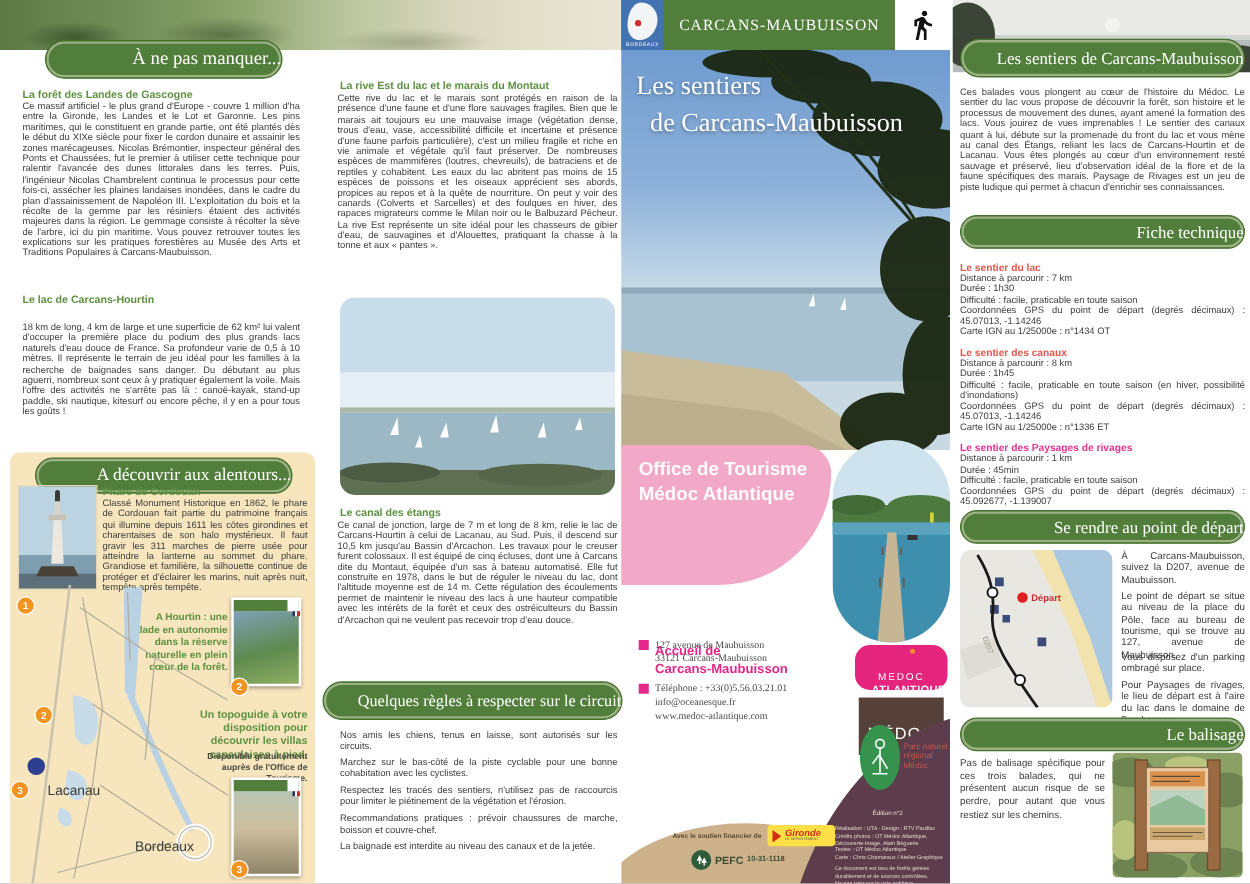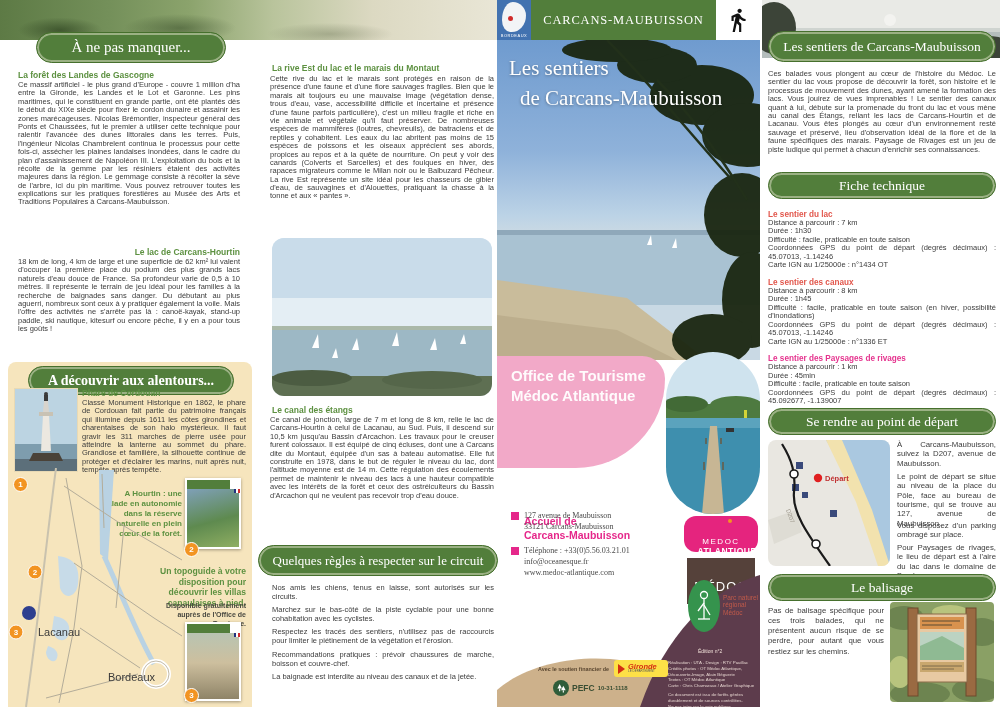--- a/index.html
+++ b/index.html
@@ -1,44 +1,44 @@
 <!DOCTYPE html>
 <html><head>
 <meta charset="utf-8">
 <style>
   html,body{margin:0;padding:0;background:#888;}
   #page{position:relative;width:1000px;height:707px;background:#ffffff;overflow:hidden;
         font-family:"Liberation Sans",sans-serif;color:#3c3c3c;}
   
   .bar{position:absolute;background:#527e3b;border:1px solid #46702d;color:#fff;
-       font-family:"Liberation Serif",serif;text-align:center;border-radius:17px;
+       font-family:"Liberation Serif",serif;text-align:right;border-radius:17px;
        box-shadow:inset 0 0 0 2px rgba(244,240,222,.45);white-space:nowrap;}
   .h-sec{position:absolute;font-weight:bold;font-size:8.5px;color:#5d9141;}
   .btxt{position:absolute;font-size:7.5px;line-height:1.12;text-align:justify;color:#3c3c3c;}
   .marker{position:absolute;width:13px;height:13px;border-radius:50%;background:#f29422;
           border:1px solid #fff;color:#fff;font-size:8px;font-weight:bold;text-align:center;
           line-height:13px;z-index:6;}
   .flag{display:flex;width:22px;height:15px;border:1px solid #fff;box-shadow:0 0 1px rgba(0,0,0,.4);}
   .flag div{flex:1;}
   .flag .b{background:#21317e;} .flag .w{background:#fff;} .flag .r{background:#d02b2b;}
   svg text{font-family:"Liberation Sans",sans-serif;}
   
   #strip-left{position:absolute;left:0;top:0;width:497px;height:40px;
      background:linear-gradient(90deg,#5d7a45 0%,#74905a 22%,#8ba36c 38%,#b9c49c 55%,#dcd9c2 75%,#e9e6d6 100%);}
   #strip-left:after{content:"";position:absolute;inset:0;
      background:radial-gradient(60px 18px at 60px 30px,rgba(30,50,20,.55),transparent 70%),
                 radial-gradient(80px 20px at 180px 28px,rgba(40,60,30,.45),transparent 70%),
                 radial-gradient(90px 16px at 330px 34px,rgba(90,100,70,.35),transparent 70%);}
   #bar-left{left:36px;top:32px;width:188px;height:29px;font-size:15px;line-height:29px;}
   #l-h1{left:18px;top:70px;width:222px;}
   #l-p1{left:18px;top:81px;width:222px;}
-  #l-h2{left:18px;top:247px;width:222px;text-align:right;}
+  #l-h2{left:18px;top:234px;width:222px;}
   #l-p2{left:18px;top:258px;width:222px;}
   #beige{position:absolute;left:8px;top:362px;width:244px;height:345px;background:#f6e5bd;border-radius:8px 8px 0 0;}
-  #bar-discover{left:28px;top:366px;width:204px;height:27px;font-size:14px;line-height:27px;font-weight:bold;}
+  #bar-discover{left:28px;top:366px;width:204px;height:27px;font-size:14px;line-height:27px;}
   #phare-photo{position:absolute;left:14px;top:388px;width:62px;height:82px;border:1px solid #e8d9b4;}
   #l-h3{left:82px;top:388px;width:164px;}
   #l-p3{left:82px;top:399px;width:164px;}
   #hourtin-txt{position:absolute;left:100px;top:489px;width:82px;font-size:8px;line-height:1.25;
                color:#5d9141;text-align:right;font-weight:bold;}
   #topo-txt{position:absolute;left:150px;top:566px;width:96px;font-size:8.6px;line-height:1.25;
             color:#5d9141;text-align:right;font-weight:bold;}
   #topo-note{position:absolute;left:150px;top:602px;width:96px;font-size:7px;line-height:1.25;
              color:#4a4a42;text-align:right;font-weight:bold;}
   .thumb{position:absolute;width:52px;background:#fff;box-shadow:0 1px 3px rgba(0,0,0,.35);padding:2px;}

